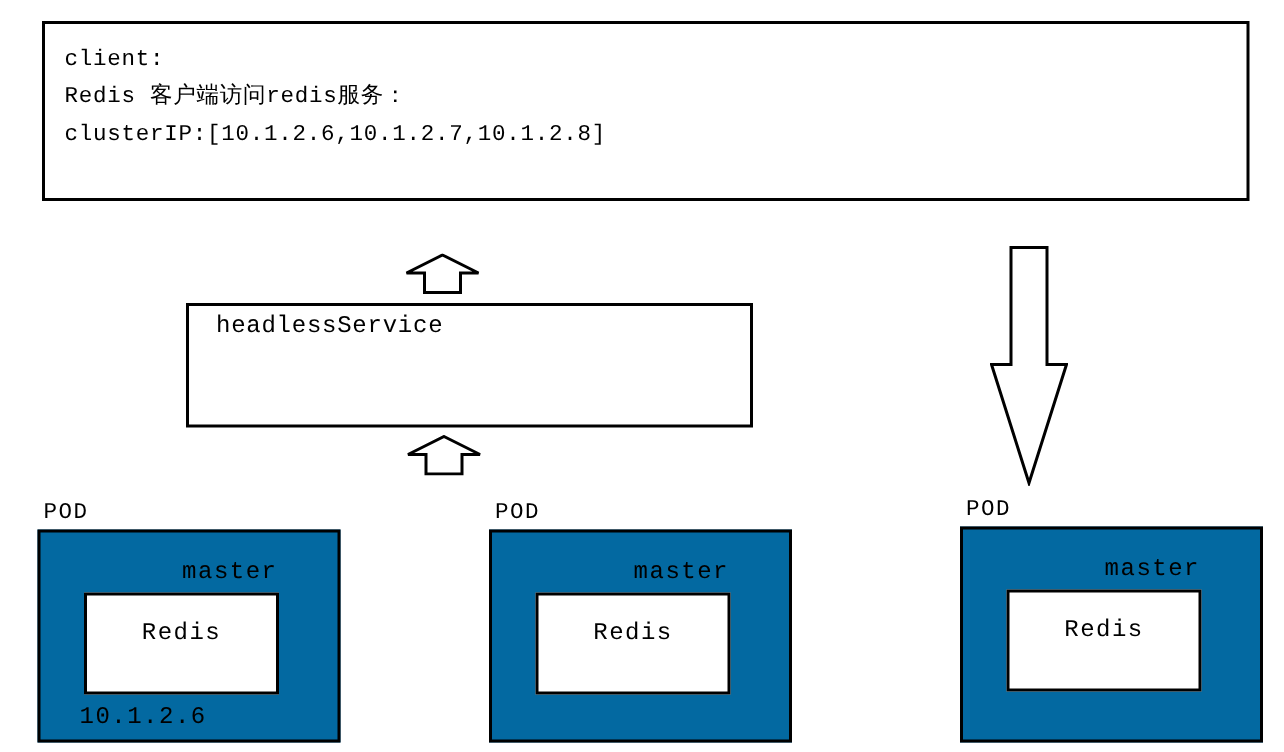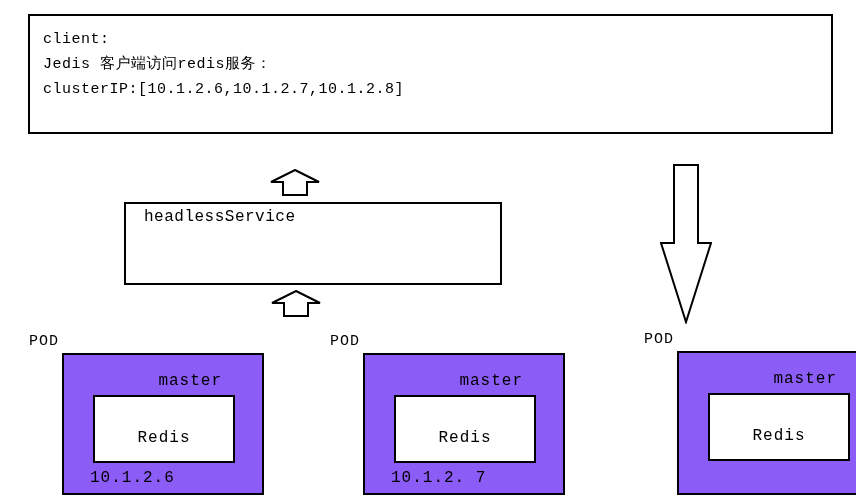--- a/index.html
+++ b/index.html
@@ -28,39 +28,39 @@
   .arrow { position: absolute; line-height: 0; }
   #arrow-up-top    { left: 270px; top: 169px; }
   #arrow-up-bottom { left: 271px; top: 290px; }
   #arrow-down      { left: 660px; top: 164px; }
   
   .pod { position: absolute; width: 203px; height: 165px; text-decoration: underline; }
   #pod-1 { left: 25px;  top: 333px; }
   #pod-2 { left: 326px; top: 333px; }
   #pod-3 { left: 640px; top: 331px; }
   .pod-label { position: absolute; left: 4px; top: 0; font-size: 15px; letter-spacing: 1px; }
-  .pod-box { position: absolute; left: 0; top: 20px; width: 202px; height: 142px; border: 2px solid #000000; background: #8b5cf6; box-sizing: border-box; margin-left: 37px; }
+  .pod-box { position: absolute; left: 0; top: 20px; width: 202px; height: 142px; border: 2px solid #000000; background: #0369a1; box-sizing: border-box; }
   #pod-3 .pod-box { height: 144px; }
   .master-label { position: absolute; top: 17px; right: 40px; font-size: 16px; letter-spacing: 1px; }
   .redis-box {
-    position: absolute; left: 29px; top: 40px; width: 142px; height: 68px;
+    position: absolute; left: 29px; top: 40px; width: 130px; height: 68px;
     border: 2px solid #000000; background: #ffffff; box-sizing: border-box;
-    text-align: center; padding-top: 32px; font-size: 16px; letter-spacing: 1px;
+    text-align: center; padding-top: 16px; font-size: 16px; letter-spacing: 1px;
   }
   .pod-ip { position: absolute; left: 26px; top: 114px; font-size: 16px; letter-spacing: 1px; white-space: pre; }
   .ip-sub { position: relative; top: 4px; display: inline-block; }
 </style>
 </head>
 <body>
 
 <div id="stage">
 
   <div id="client-box" class="box">
     <div class="client-line">client:</div>
-    <div class="client-line">Jedis 客户端访问redis服务：</div>
+    <div class="client-line">Redis 客户端访问redis服务：</div>
     <div class="client-line">clusterIP:[10.1.2.6,10.1.2.7,10.1.2.8]</div>
   </div>
 
   <div id="arrow-up-top" class="arrow">
     <svg width="50" height="27" viewBox="0 0 50 27">
       <polygon points="25,1 49,13 37,13 37,26 13,26 13,13 1,13" fill="#ffffff" stroke="#000000" stroke-width="2" stroke-linejoin="miter"></polygon>
     </svg>
   </div>
 
   <div id="service-box" class="box">
@@ -90,21 +90,20 @@
     </div>
   </div>
 
   <div id="pod-2" class="pod">
     <div class="pod-label">POD</div>
     <div class="pod-box">
       <div class="master-label">master</div>
       <div class="redis-box">
         <span>Redis</span>
       </div>
-      <div class="pod-ip"><span>10.1.2. 7</span><span class="ip-sub"></span></div>
     </div>
   </div>
 
   <div id="pod-3" class="pod">
     <div class="pod-label">POD</div>
     <div class="pod-box">
       <div class="master-label">master</div>
       <div class="redis-box">
         <span>Redis</span>
       </div>

